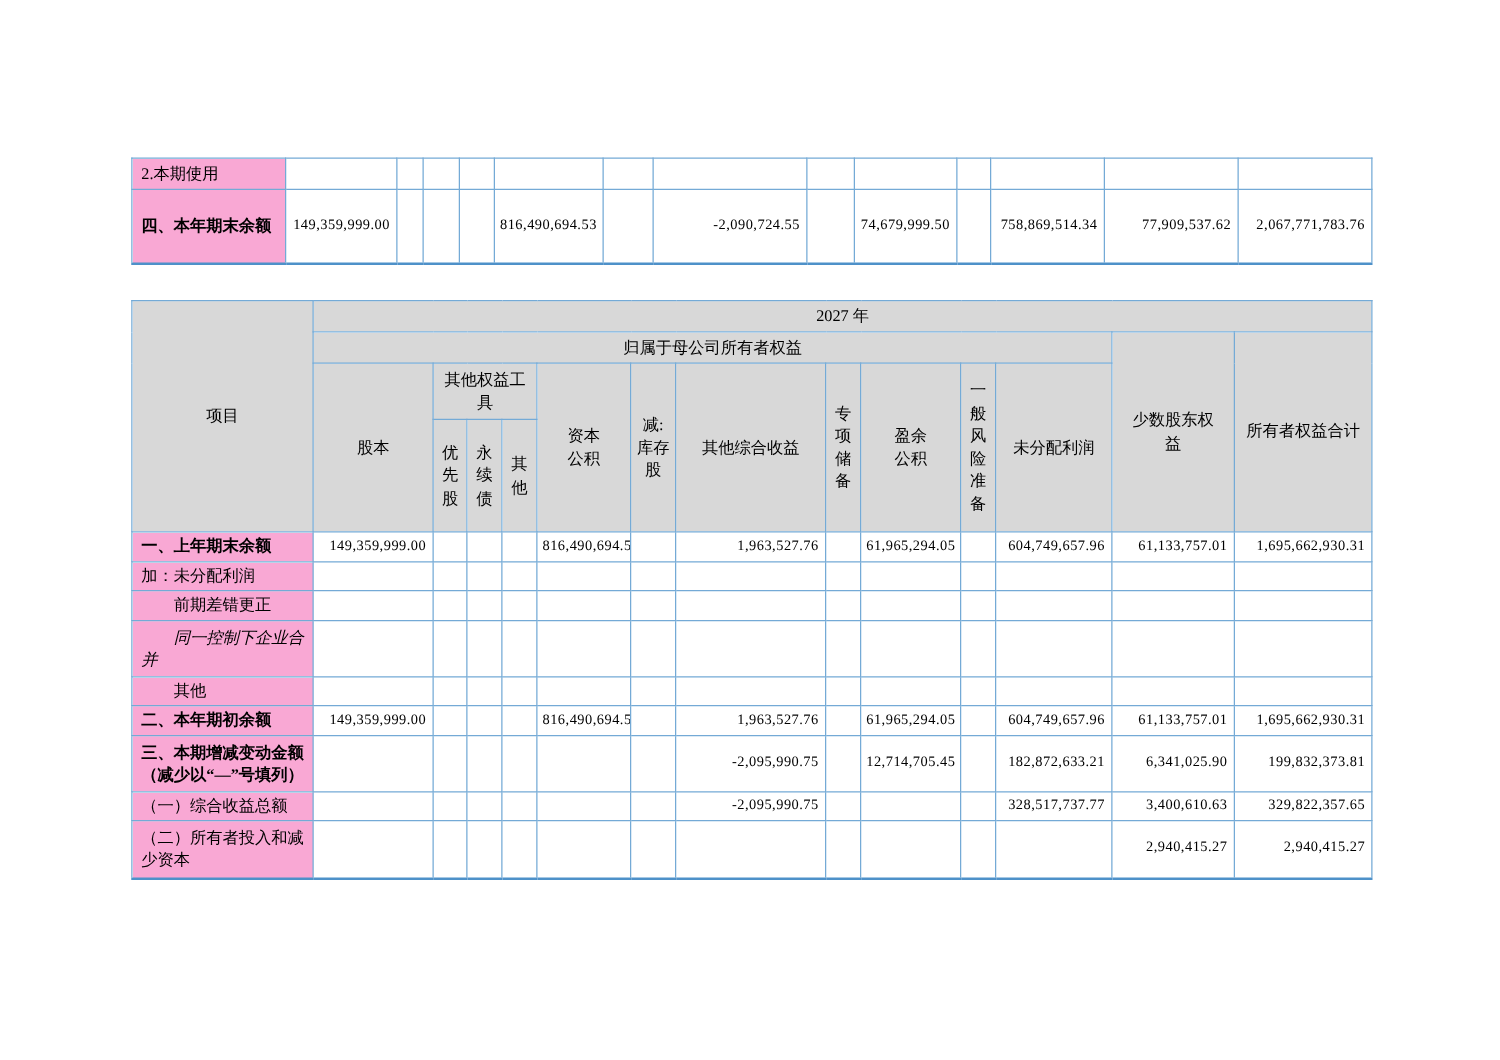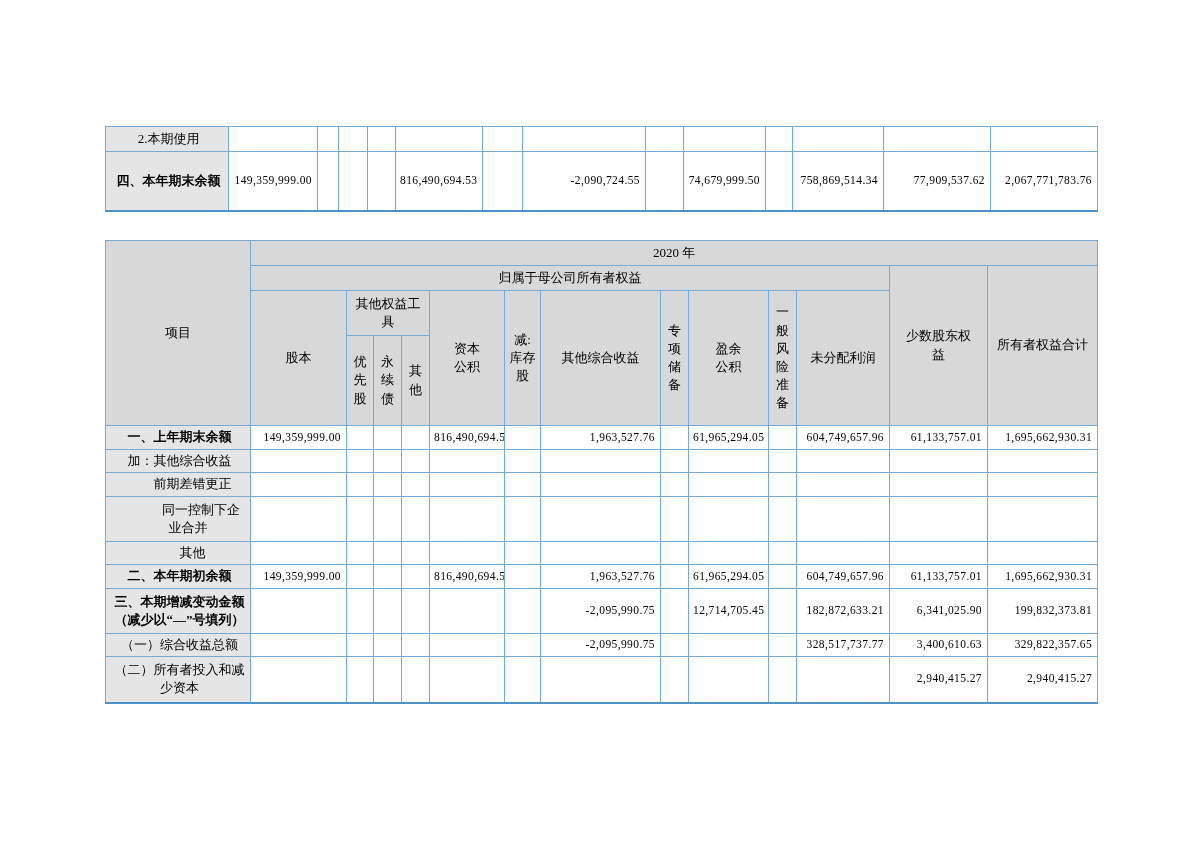--- a/index.html
+++ b/index.html
@@ -15,28 +15,28 @@
   .eqt td{
     border:1px solid #74aad6;
     vertical-align:middle;
     font-size:13px;line-height:1.4;
     padding:1px 4px;
     white-space:pre-line;
     overflow:hidden;
   }
   .eqt tr.last td{border-bottom:2px solid #4e91c9;}
   td.hd{background:#d8d8d8;text-align:center;padding:1px 2px;}
-  td.lbl{background:#e5e5e5;text-align:center;padding-left:7px;}
+  td.lbl{background:#f9a8d4;text-align:left;padding-left:7px;}
   td.num{
     text-align:right;padding-right:5px;
     font-size:11.5px;letter-spacing:0.4px;line-height:1.2;
   }
   td.bold{font-weight:bold;}
   td.indent{padding-left:33px;}
-  td.hang{padding-left:24px;text-indent:26px;}
+  td.hang{padding-left:7px;text-indent:26px;font-style:italic;}
   .top-table{top:126px;}
   .main-table{top:240px;}
   .pageno{
     position:absolute;left:105px;width:992px;top:744px;
     text-align:center;font-size:13px;
   }
 </style>
 </head>
 <body>
 
@@ -108,21 +108,21 @@
       <col style="width:28px">
         <col style="width:80px">
         <col style="width:28px">
         <col style="width:93px">
       <col style="width:98px">
         <col style="width:110px">
     </colgroup>
     <tbody>
         <tr style="height:25px">
       <td class="hd" rowspan="4">项目</td>
-      <td class="hd" colspan="13">2020 年</td>
+      <td class="hd" colspan="13">2027 年</td>
     </tr>
     <tr style="height:25px">
       <td class="hd" colspan="11">归属于母公司所有者权益</td>
       <td class="hd" rowspan="3">少数股东权
 益</td>
       <td class="hd" rowspan="3">所有者权益合计</td>
     </tr>
     <tr style="height:45px">
       <td class="hd" rowspan="2">股本</td>
       <td class="hd" colspan="3">其他权益工
@@ -168,21 +168,21 @@
       <td class="num"></td>
       <td class="num">1,963,527.76</td>
       <td class="num"></td>
       <td class="num">61,965,294.05</td>
       <td class="num"></td>
       <td class="num">604,749,657.96</td>
       <td class="num">61,133,757.01</td>
       <td class="num">1,695,662,930.31</td>
     </tr>
     <tr style="height:23px">
-      <td class="lbl">加：其他综合收益</td>
+      <td class="lbl">加：未分配利润</td>
       <td class="num"></td>
       <td class="num"></td>
       <td class="num"></td>
       <td class="num"></td>
       <td class="num"></td>
       <td class="num"></td>
       <td class="num"></td>
       <td class="num"></td>
       <td class="num"></td>
       <td class="num"></td>

